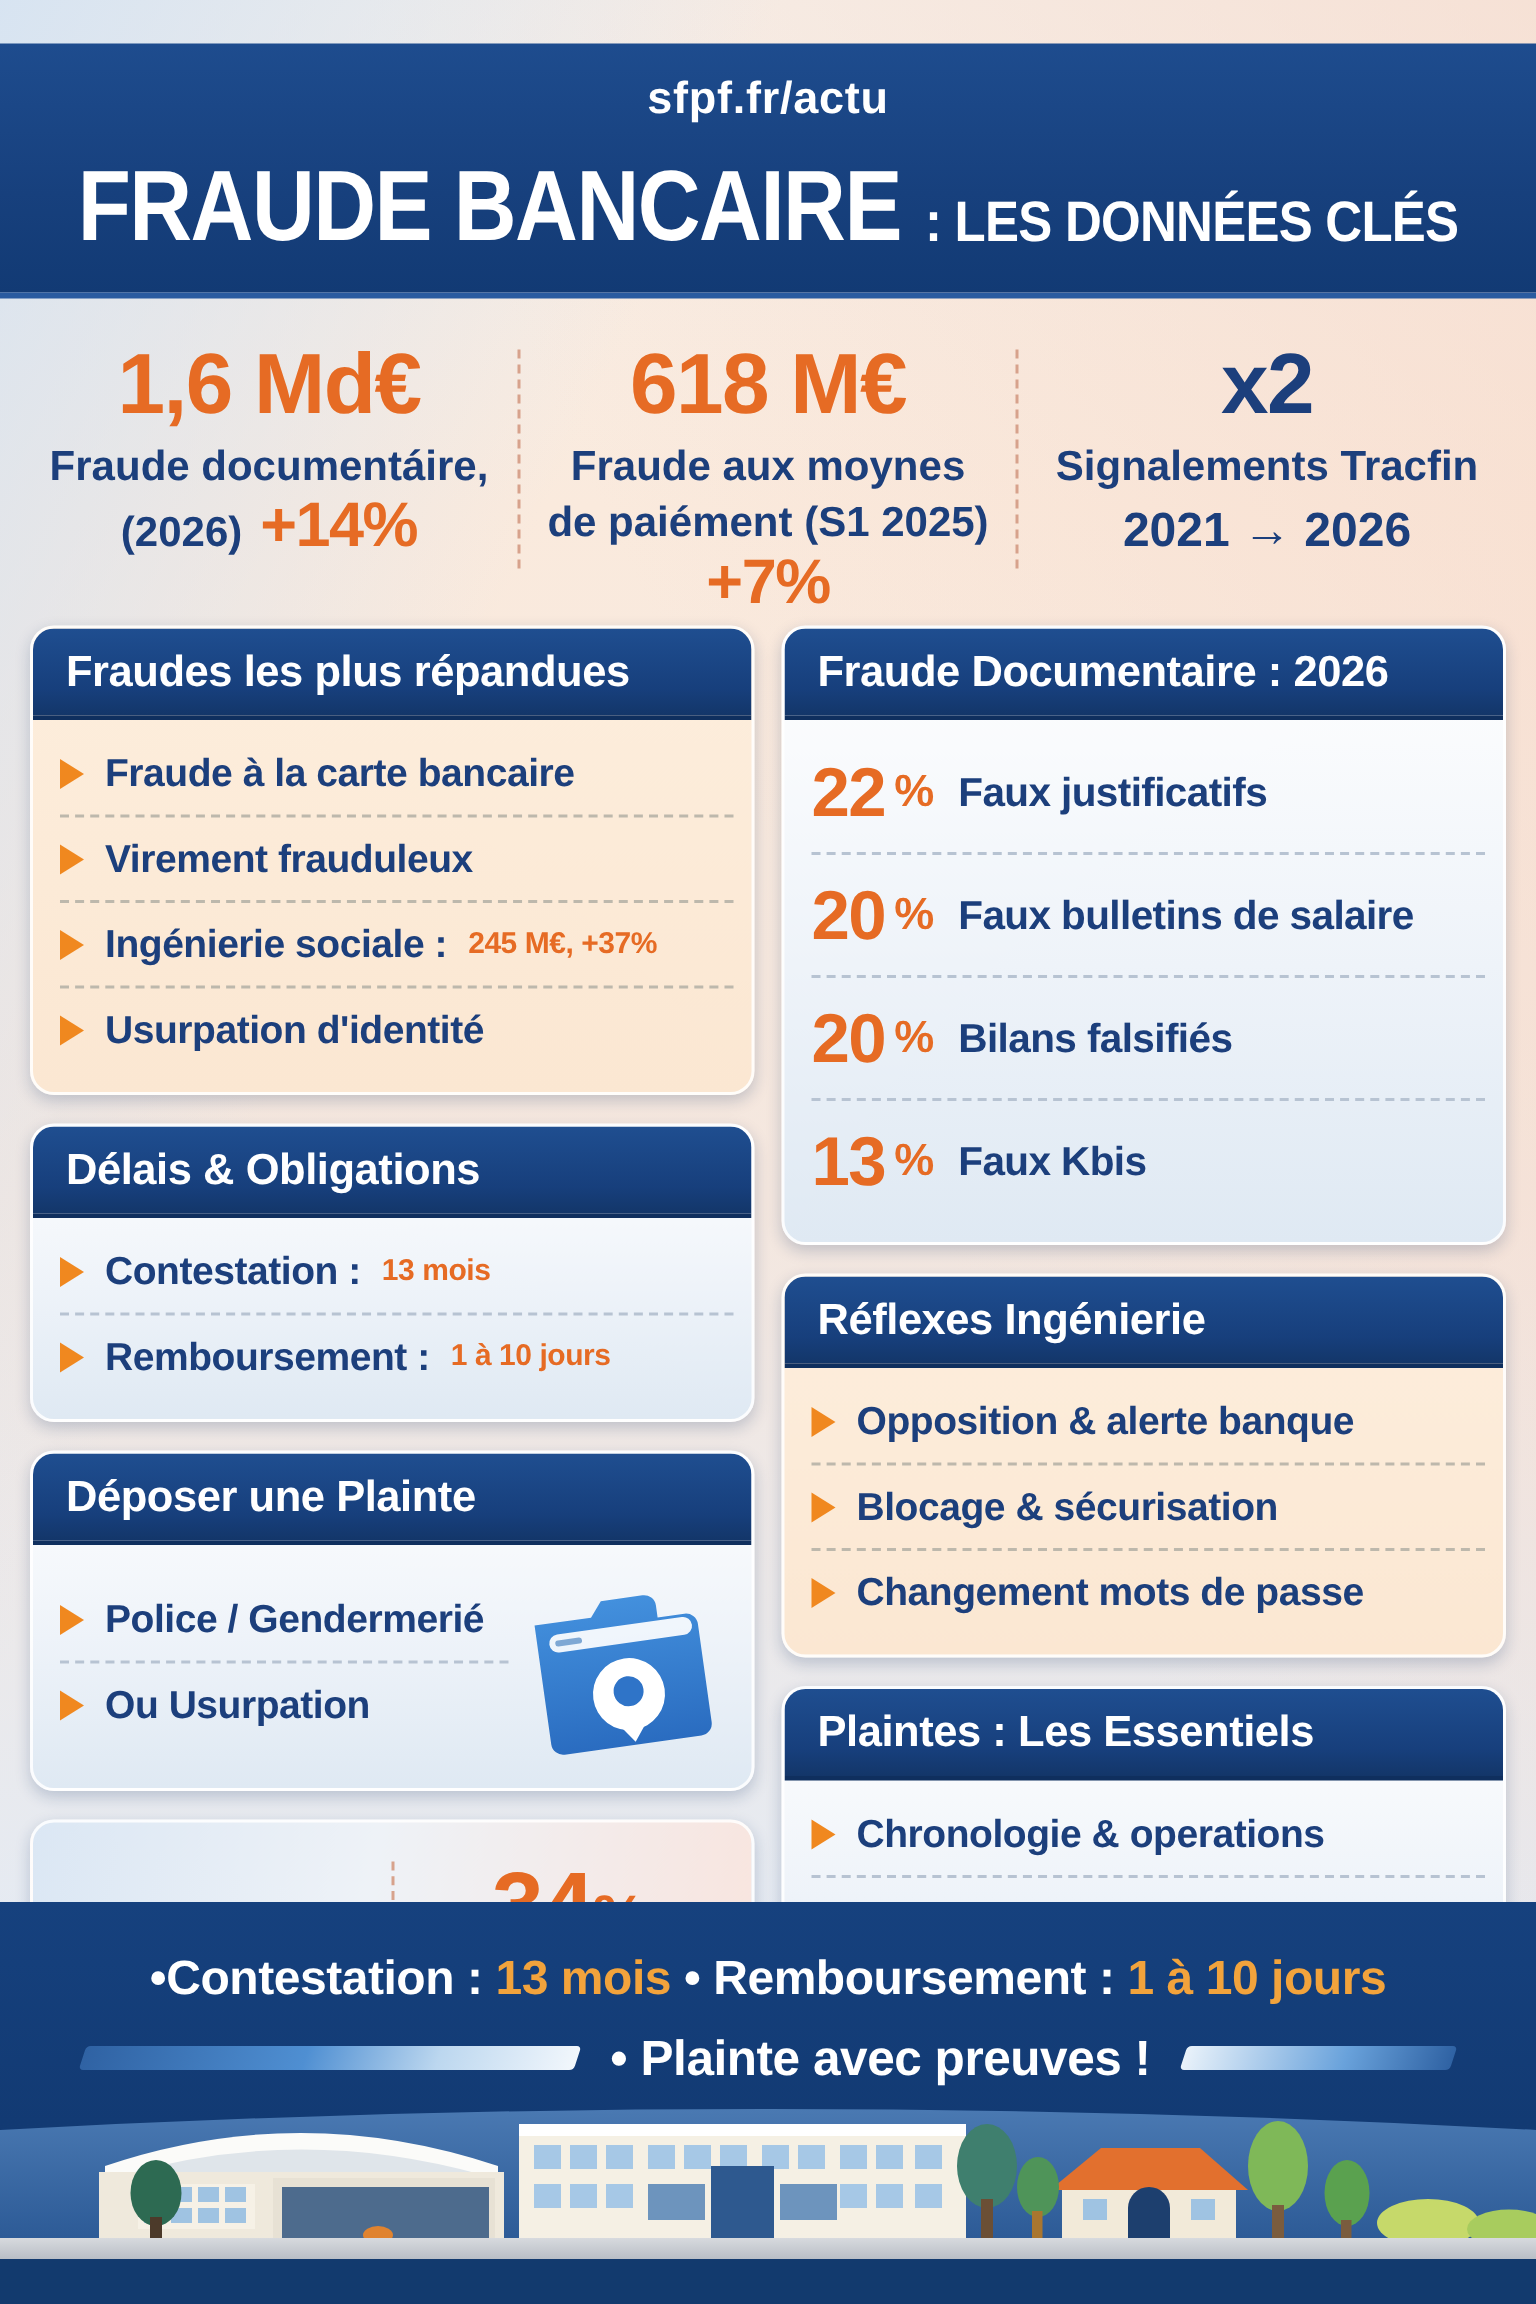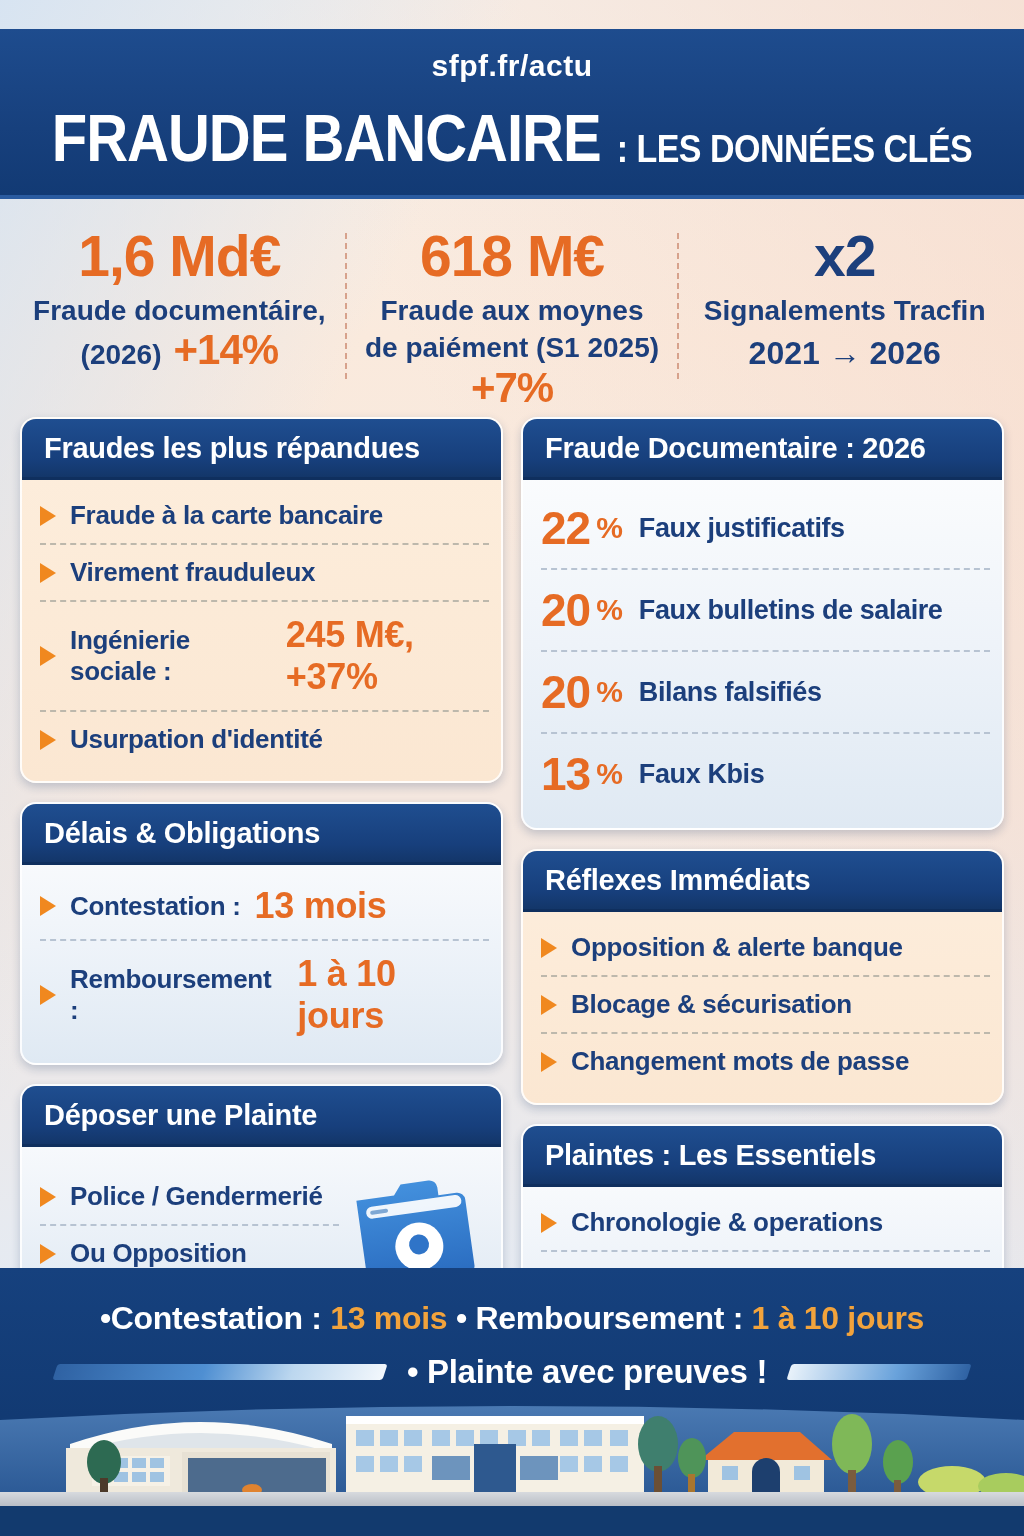--- a/index.html
+++ b/index.html
@@ -48,21 +48,21 @@
     background:linear-gradient(180deg,#ffffff 0%, #eef3f9 55%, #dfe9f3 100%);
   }
   .card.peach{ background:linear-gradient(180deg,#fdeedd 0%, #fbe7d2 100%); }
   .card-head{
     background:linear-gradient(180deg,#1f4e90 0%, #173f7c 70%, #133669 100%);
     color:#fff; font-size:29px; padding:13px 22px 12px 22px; letter-spacing:-.3px;
     border-bottom:3px solid #0f2f5e;
   }
   .card-body{ padding:8px 12px 14px 18px; }
   .item{ display:flex; align-items:center; gap:14px; padding:12px 0; font-size:26px; color:#1c3f7c; letter-spacing:-.3px; }
-  .item .hl{ color:#e66b24; font-size:36px; }
+  .item .hl{ color:#e66b24; font-size:20px; }
   .tri{ width:0; height:0; border-left:16px solid #f0881f; border-top:10px solid transparent; border-bottom:10px solid transparent; flex:none; }
   .sep{ border-top:2px dashed #bdb8ac; }
   .card .light-sep{ border-top:2px dashed #b7c3d2; }
 
   
   .prow{ display:flex; align-items:center; gap:16px; padding:13px 0; }
   .pnum{ font-size:46px; color:#e66b24; letter-spacing:-1px; }
   .psym{ font-size:30px; color:#e66b24; margin-left:-10px; }
   .plabel{ font-size:27px; color:#1c3f7c; letter-spacing:-.4px; }
 
@@ -182,21 +182,21 @@
         <div class="card-head">Déposer une Plainte</div>
         <div class="card-body plainte-body">
           <div class="plainte-items">
             <div class="item">
               <span class="tri"></span>
               <span>Police / Gendermerié</span>
             </div>
             <div class="light-sep sep"></div>
             <div class="item">
               <span class="tri"></span>
-              <span>Ou Opposition</span>
+              <span>Ou Usurpation</span>
             </div>
           </div>
           <div class="folder-wrap">
             <svg width="150" height="140" viewBox="0 0 150 140">
               <defs>
                 <linearGradient id="fg" x1="0" y1="0" x2="0" y2="1">
                   <stop offset="0" stop-color="#4390dd"></stop>
                     <stop offset="1" stop-color="#2a6cc0"></stop>
                 </linearGradient>
               </defs>
@@ -253,21 +253,21 @@
           <div class="light-sep sep"></div>
           <div class="prow">
             <span class="pnum">13</span>
               <span class="psym">%</span>
             <span class="plabel">Faux Kbis</span>
           </div>
         </div>
       </div>
 
       <div class="card peach">
-        <div class="card-head">Réflexes Immédiats</div>
+        <div class="card-head">Réflexes Ingénierie</div>
         <div class="card-body">
           <div class="item">
             <span class="tri"></span>
             <span>Opposition &amp; alerte banque</span>
           </div>
           <div class="sep"></div>
           <div class="item">
             <span class="tri"></span>
             <span>Blocage &amp; sécurisation</span>
           </div>

